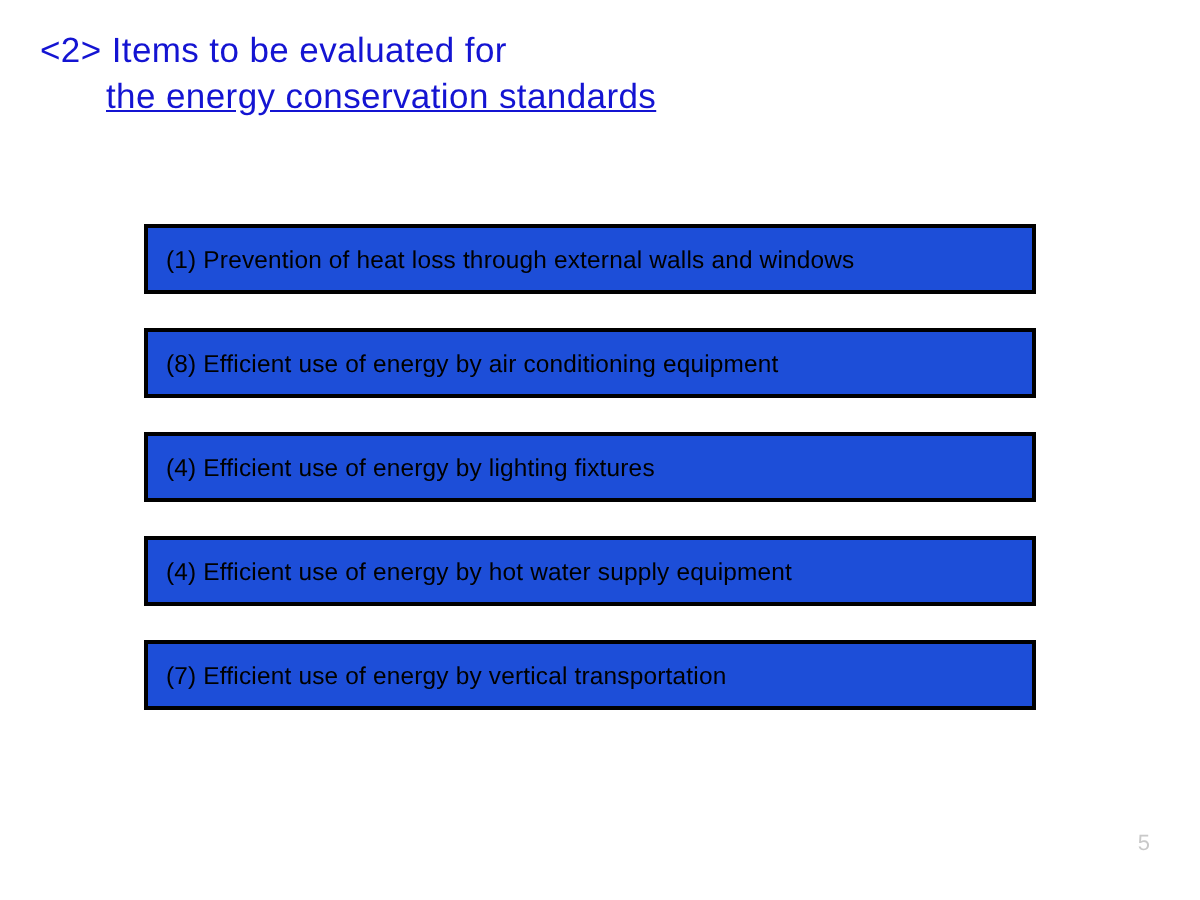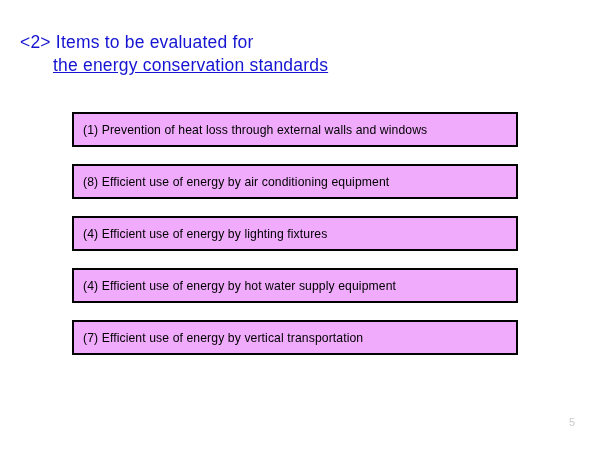--- a/index.html
+++ b/index.html
@@ -13,21 +13,21 @@
   #slide {
     position: relative;
     width: 600px;
     height: 450px;
     background: #ffffff;
     overflow: hidden;
   }
   #title-block {
     position: absolute;
     left: 20px;
-    top: 31px;
+    top: 14px;
     width: 540px;
     color: #1414d2;
     font-size: 17.5px;
     font-weight: normal;
     line-height: 23px;
     letter-spacing: 0.2px;
     white-space: nowrap;
   }
   #title-line-1 {
     display: block;
@@ -41,21 +41,21 @@
   #items-list {
     position: absolute;
     left: 72px;
     top: 112px;
     width: 446px;
   }
   .item-box {
     box-sizing: border-box;
     width: 446px;
     height: 35px;
-    background: #f0abfc;
+    background: #1d4ed8;
     border: 2px solid #000000;
     margin-bottom: 17px;
     display: flex;
     align-items: center;
     padding-left: 9px;
   }
   .item-label {
     color: #000000;
     font-size: 12.2px;
     line-height: 14px;

